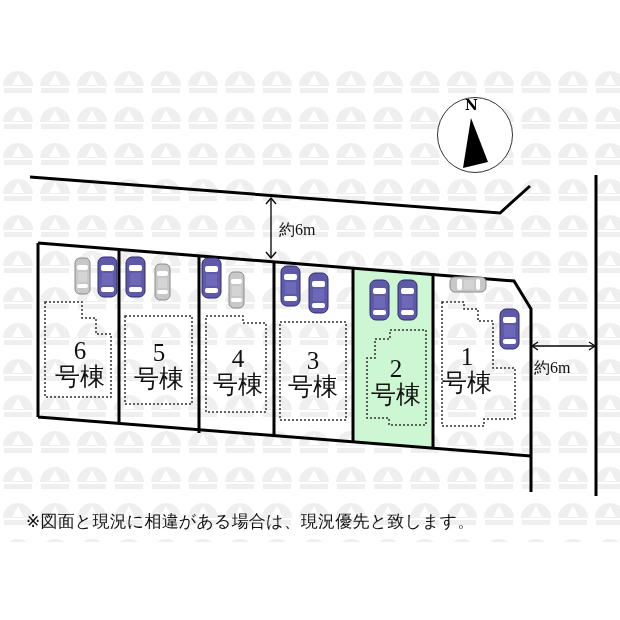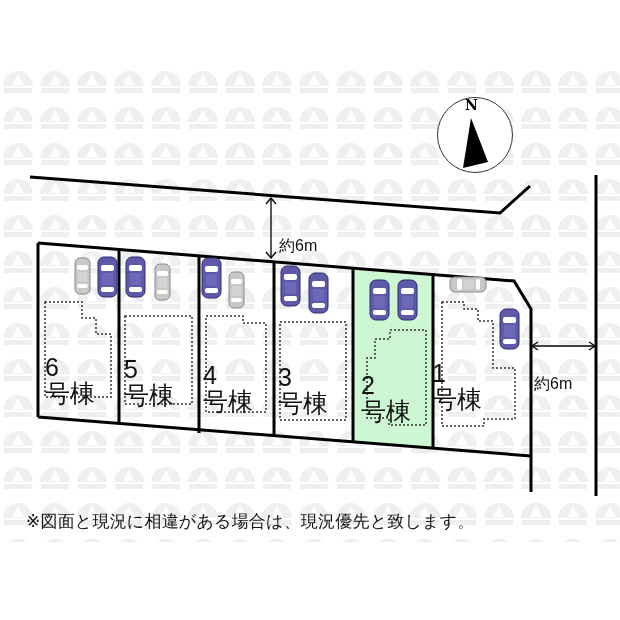--- a/index.html
+++ b/index.html
@@ -1,19 +1,19 @@
 <!DOCTYPE html>
 <html><head>
 <meta charset="utf-8">
 <style>
   html, body { margin:0; padding:0; }
   body { width:620px; height:620px; background:#ffffff; position:relative; overflow:hidden; font-family:"DejaVu Sans", sans-serif; }
   #canvas { position:absolute; left:0; top:0; width:620px; height:620px; }
   .wm-layer { position:absolute; left:0; top:62px; width:620px; height:480px; overflow:hidden; }
-  .lbl { position:absolute; font-family:Liberation Sans, sans-serif; color:#111; line-height:1.05;margin-top:16px; }
+  .lbl { position:absolute; font-family:Liberation Serif, serif; color:#111; text-align:center; line-height:1.05; }
   .lot-label { font-size:25px; width:70px; }
   .dim { font-size:16px; white-space:nowrap; }
   .note { position:absolute; left:26px; top:510px; font-size:17px; color:#111; white-space:nowrap; letter-spacing:0.2px;text-align:center; }
   .north { position:absolute; left:437px; top:97px; width:74px; height:74px; border:1.5px solid #333; border-radius:50%; background:#fff; }
   .north-n { position:absolute; left:27px; top:-1px; font-family:"DejaVu Serif", serif; font-weight:bold; font-size:14px; color:#000; }
 </style>
 </head>
 <body>
 
 <div id="canvas">

